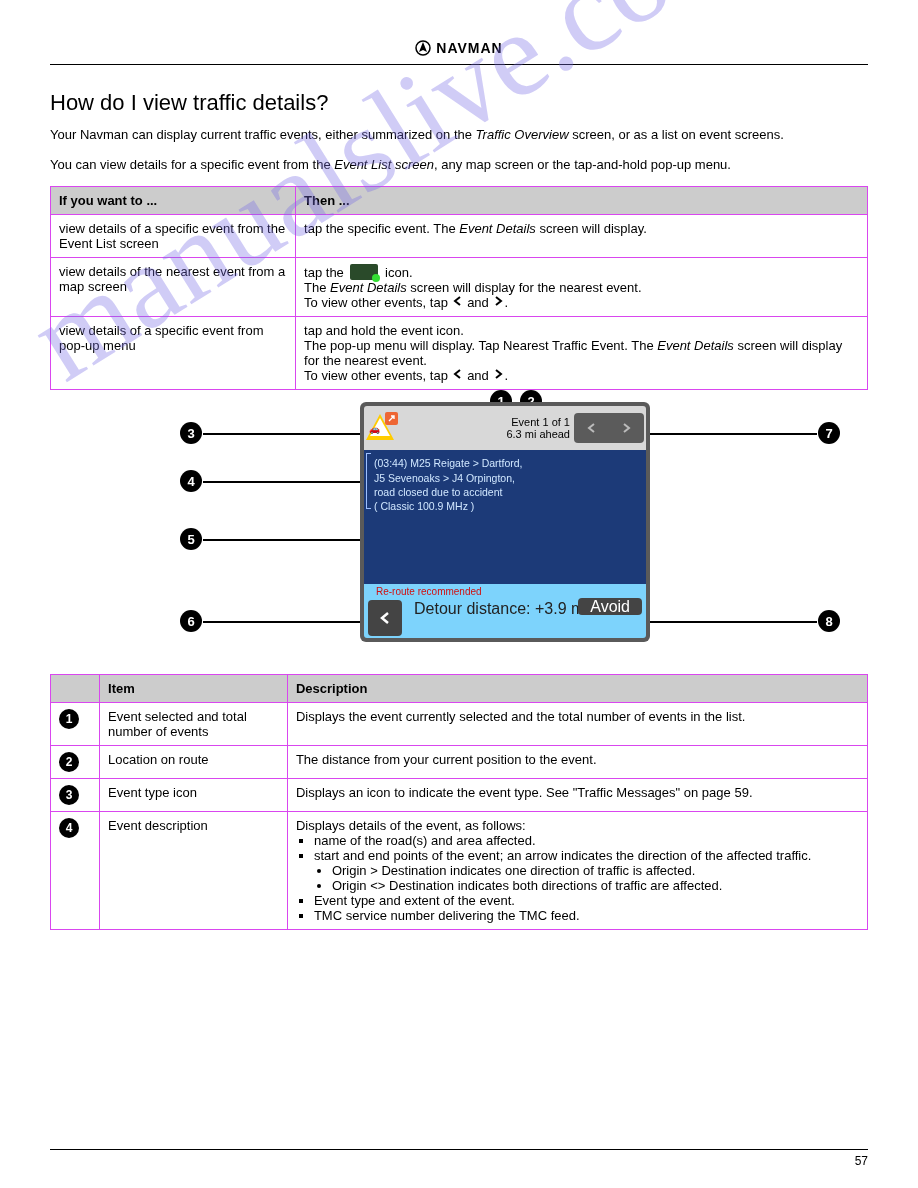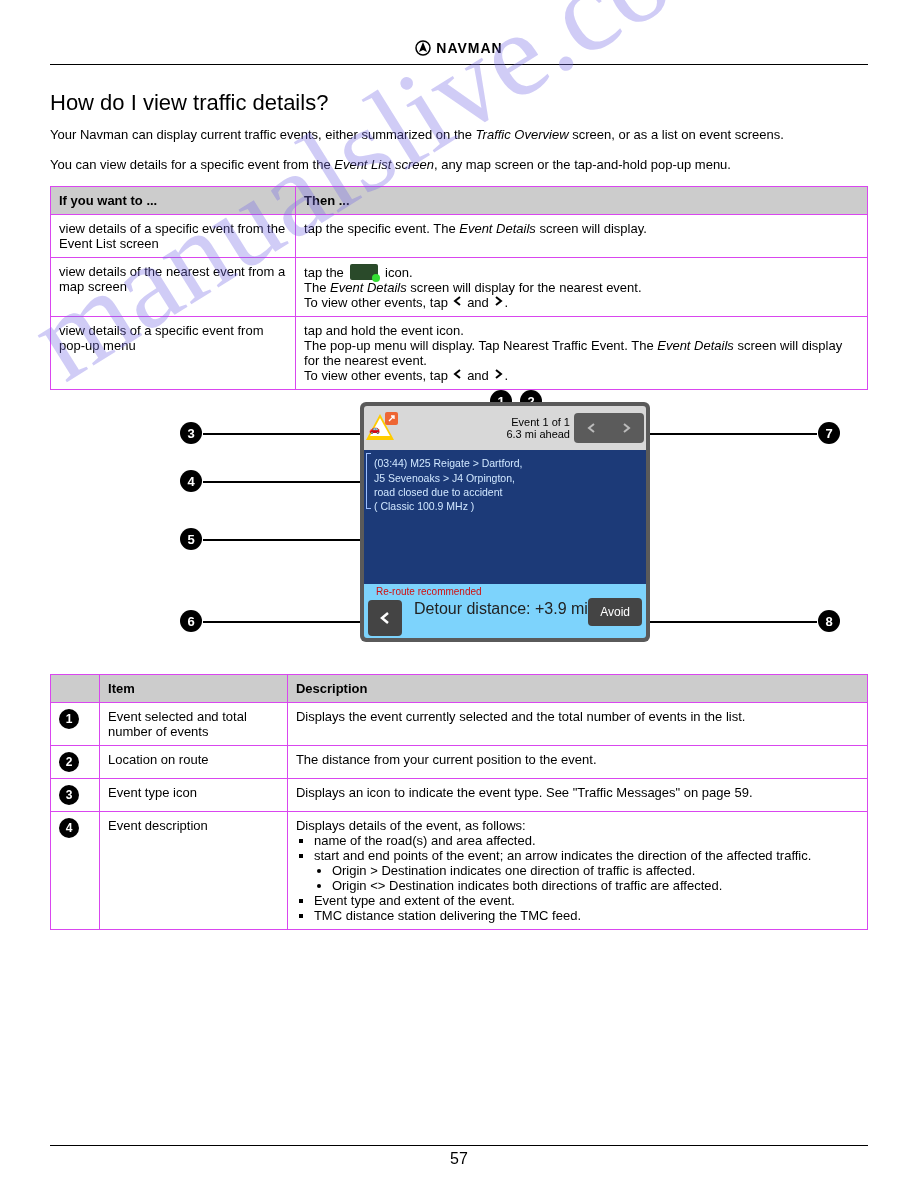--- a/index.html
+++ b/index.html
@@ -27,28 +27,28 @@
   .badge-arrow { position: absolute; top: -2px; right: -2px; width: 13px; height: 13px; background: #e63; border-radius: 2px; display: flex; align-items: center; justify-content: center; }
   .top-text-block { display: flex; flex-direction: column; font-size: 11px; line-height: 1.15; color: #000; margin-left: 4px; flex: 1; text-align: right; }
   .nav-arrows { display: flex; background: #5b5b5b; border-radius: 4px; padding: 1px; margin-left: auto; }
   .nav-arrows .arr { width: 34px; height: 28px; display: flex; align-items: center; justify-content: center; color: #ccc; }
   .middle-row { flex: 1; background: #1c3a78; color: #d0e7ff; padding: 6px 10px; font-size: 10.5px; line-height: 1.35; position: relative; }
   .bracket-deco { position: absolute; left: 2px; top: 3px; width: 5px; height: 56px; border-left: 1px solid #9fc0ff; border-top: 1px solid #9fc0ff; border-bottom: 1px solid #9fc0ff; }
   .bottom-row { background: #7dd3fc; height: 54px; display: flex; align-items: flex-start; padding: 4px 4px; gap: 6px; border-radius: 0 0 3px 3px; position: relative; }
   .reroute-line { position: absolute; left: 12px; top: 2px; color: #d01010; font-size: 10px; }
   .detour-line { position: absolute; left: 50px; top: 16px; color: #222; font-size: 16px; }
   .back-btn-dev { width: 34px; height: 36px; background: #444; border-radius: 4px; display: flex; align-items: center; justify-content: center; color: #fff; margin-top: 12px; }
-  .avoid-btn { position: absolute; right: 4px; top: 14px; height: 28px; padding: 0 12px; background: #444; border-radius: 4px; display: flex; align-items: center; color: #fff; font-size: 12px; }
+  .avoid-btn { position: absolute; right: 4px; top: 14px; height: 17px; padding: 0 12px; background: #444; border-radius: 4px; display: flex; align-items: center; color: #fff; font-size: 16px; }
   .call-num { position: absolute; }
   .call-num .dot { display: inline-flex; align-items: center; justify-content: center; width: 22px; height: 22px; background: #000; color: #fff; border-radius: 50%; font-weight: bold; font-size: 13px; }
   .call-line-h { position: absolute; height: 1.5px; background: #000; }
   .call-line-v { position: absolute; width: 1.5px; background: #000; }
   .tmc-icon-small { display: inline-block; width: 28px; height: 16px; background: #2a4a2a; border-radius: 2px; position: relative; margin: 0 3px -3px 3px; }
   .tmc-dot { position: absolute; right: -2px; bottom: -2px; width: 8px; height: 8px; background: #3d3; border-radius: 50%; }
-  .footer { position: absolute; bottom: 20px; left: 50px; right: 50px; border-top: 1px solid #000; text-align: center; padding-top: 4px; font-size: 16px; }
+  .footer { position: absolute; bottom: 20px; left: 50px; right: 50px; border-top: 1px solid #000; text-align: right; padding-top: 4px; font-size: 12px; }
   .watermark { position: absolute; left: 80px; top: 270px; font-size: 120px; color: rgba(120,110,230,0.35); transform: rotate(-32deg); transform-origin: left bottom; font-family: 'Comic Sans MS', cursive; pointer-events: none; z-index: 2; white-space: nowrap; }
 </style>
 </head>
 <body>
 
 <div class="page">
 
   <div class="header">
     <span class="logo-line">
       <svg width="16" height="16" viewBox="0 0 16 16">
@@ -225,21 +225,21 @@
         <div>Displays details of the event, as follows:</div>
         <ul style="padding-left:18px; list-style:square;">
           <li><span class="bold">name</span><span> of the road(s) and area affected.</span></li>
           <li><span class="bold">start and end points</span><span> of the event; an arrow indicates the direction of the affected traffic.</span>
             <ul style="padding-left:18px; list-style:disc;">
               <li><span class="bold">Origin &gt; Destination</span><span> indicates one direction of traffic is affected.</span></li>
               <li><span class="bold">Origin &lt;&gt; Destination</span><span> indicates both directions of traffic are affected.</span></li>
             </ul>
           </li>
           <li><span class="bold">Event type</span><span> and </span><span class="bold">extent</span><span> of the event.</span></li>
-          <li><span class="bold">TMC distance station</span><span> delivering the TMC feed.</span></li>
+          <li><span class="bold">TMC service number</span><span> delivering the TMC feed.</span></li>
         </ul>
       </td>
     </tr>
   </tbody>
     </table>
 
   <div class="footer">
     <span>57</span>
   </div>
 

